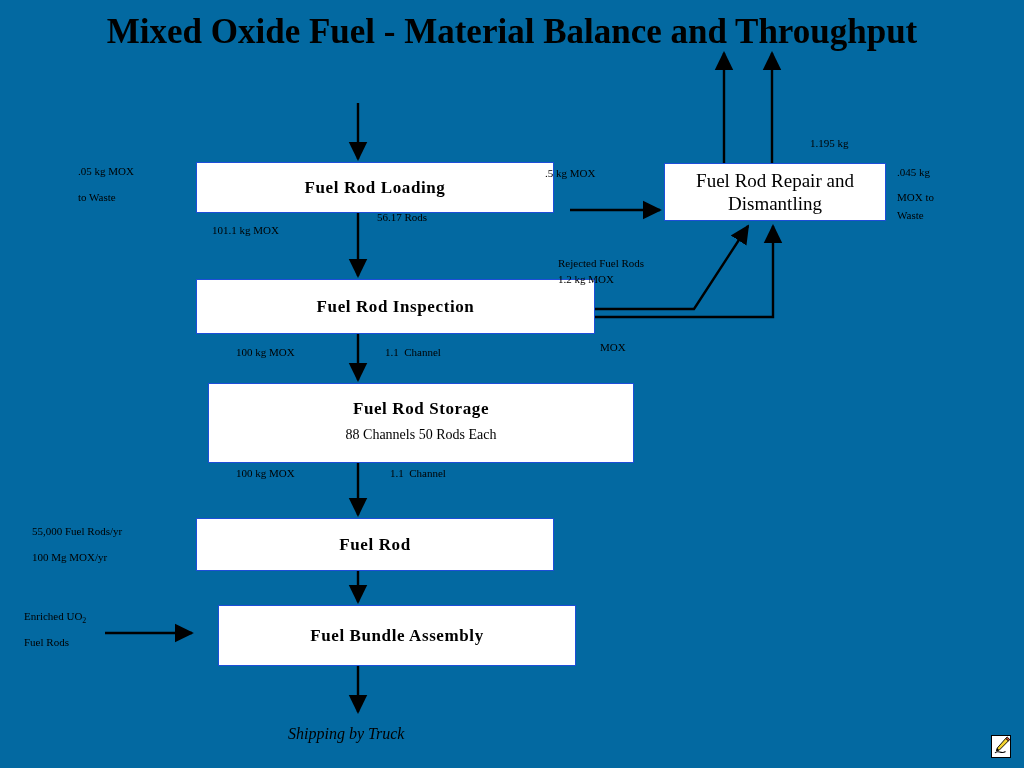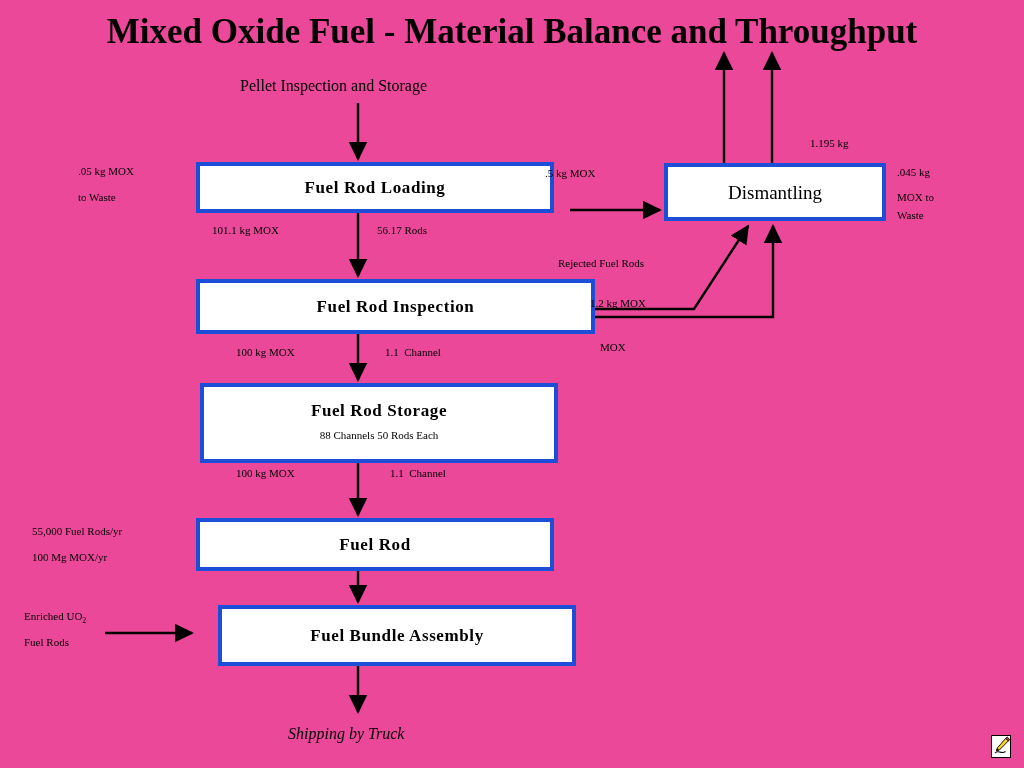--- a/index.html
+++ b/index.html
@@ -1,31 +1,31 @@
 <!DOCTYPE html>
 <html><head>
 <meta charset="utf-8">
 <title>Mixed Oxide Fuel - Material Balance and Throughput</title>
 <style>
   html,body{margin:0;padding:0;background:#ffffff;}
   body{width:1024px;height:768px;overflow:hidden;
        font-family:"Liberation Serif","DejaVu Serif",serif;color:#000;}
-  #canvas{position:relative;width:1024px;height:768px;background:#ec4899;}
+  #canvas{position:relative;width:1024px;height:768px;background:#0369a1;}
   svg#wires{position:absolute;left:0;top:0;width:1024px;height:768px;
             pointer-events:none;}
   .title{position:absolute;left:0;top:12px;width:1024px;text-align:center;
          font-family:"Liberation Serif","DejaVu Serif",serif;
          font-weight:bold;font-size:35px;letter-spacing:0px;white-space:nowrap;}
-  .box{position:absolute;border:4px solid #1d4ed8;background:#fff;
+  .box{position:absolute;border:1px solid #1d4ed8;background:#fff;
        box-sizing:border-box;display:flex;flex-direction:column;
        align-items:center;justify-content:center;}
   .box-title{font-weight:bold;font-size:17px;letter-spacing:.6px;
              line-height:1.15;text-align:center;}
   .box-title.plain{font-weight:normal;font-size:19px;letter-spacing:0;}
-  .box-sub{font-weight:normal;font-size:11px;margin-top:8px;text-align:center;}
+  .box-sub{font-weight:normal;font-size:14px;margin-top:8px;text-align:center;}
   .lbl{position:absolute;font-size:11px;line-height:1.45;white-space:pre;}
   .node-label{position:absolute;font-size:16px;white-space:nowrap;}
   .logo{position:absolute;right:8px;bottom:6px;width:30px;height:30px;}
   sub{font-size:.72em;}
 </style>
 </head>
 <body>
 
 <div id="canvas">
 
@@ -57,36 +57,36 @@
 
       <line x1="724" y1="163" x2="724" y2="53" marker-end="url(#ah)"></line>
       <line x1="772" y1="163" x2="772" y2="53" marker-end="url(#ah)"></line>
 
       <path d="M554,309 L694,309 L748,226" marker-end="url(#ah)"></path>
 
       <path d="M554,317 L773,317 L773,226" marker-end="url(#ah)"></path>
     </g>
   </svg>
 
-  <div class="node-label" style="left:240px;top:77px;">Pellet Inspection and Storage</div>
   <div class="node-label" style="left:288px;top:725px;font-style:italic;">Shipping by Truck</div>
 
   <div class="box" style="left:196px;top:162px;width:358px;height:51px;">
     <div class="box-title">Fuel Rod  Loading</div>
   </div>
 
   <div class="box" style="left:664px;top:163px;width:222px;height:58px;">
+    <div class="box-title plain">Fuel Rod Repair and</div>
     <div class="box-title plain" style="margin-top:1px;">Dismantling</div>
   </div>
 
   <div class="box" style="left:196px;top:279px;width:399px;height:55px;">
     <div class="box-title">Fuel Rod  Inspection</div>
   </div>
 
-  <div class="box" style="left:200px;top:383px;width:358px;height:80px;">
+  <div class="box" style="left:208px;top:383px;width:426px;height:80px;">
     <div class="box-title" style="margin-top:-4px;">Fuel Rod Storage</div>
     <div class="box-sub">88 Channels 50 Rods Each</div>
   </div>
 
   <div class="box" style="left:196px;top:518px;width:358px;height:53px;">
     <div class="box-title">Fuel Rod</div>
   </div>
 
   <div class="box" style="left:196px;top:605px;width:358px;height:61px;margin-left:22px;">
     <div class="box-title">Fuel Bundle  Assembly</div>
@@ -97,24 +97,24 @@
 
   <div class="lbl" style="left:545px;top:166px;">.5 kg MOX</div>
 
   <div class="lbl" style="left:810px;top:136px;">1.195 kg</div>
 
   <div class="lbl" style="left:897px;top:165px;">.045 kg</div>
   <div class="lbl" style="left:897px;top:190px;">MOX to</div>
   <div class="lbl" style="left:897px;top:208px;">Waste</div>
 
   <div class="lbl" style="left:212px;top:223px;">101.1 kg MOX</div>
-  <div class="lbl" style="left:377px;top:223px;">56.17 Rods</div>
+  <div class="lbl" style="left:377px;top:210px;">56.17 Rods</div>
 
   <div class="lbl" style="left:558px;top:256px;">Rejected Fuel Rods</div>
-  <div class="lbl" style="left:590px;top:272px;margin-top:24px;">1.2 kg MOX</div>
+  <div class="lbl" style="left:558px;top:272px;">1.2 kg MOX</div>
 
   <div class="lbl" style="left:600px;top:340px;">MOX</div>
 
   <div class="lbl" style="left:236px;top:345px;">100 kg MOX</div>
   <div class="lbl" style="left:385px;top:345px;">1.1  Channel</div>
 
   <div class="lbl" style="left:236px;top:466px;">100 kg MOX</div>
   <div class="lbl" style="left:390px;top:466px;">1.1  Channel</div>
 
   <div class="lbl" style="left:32px;top:524px;">55,000 Fuel Rods/yr</div>

